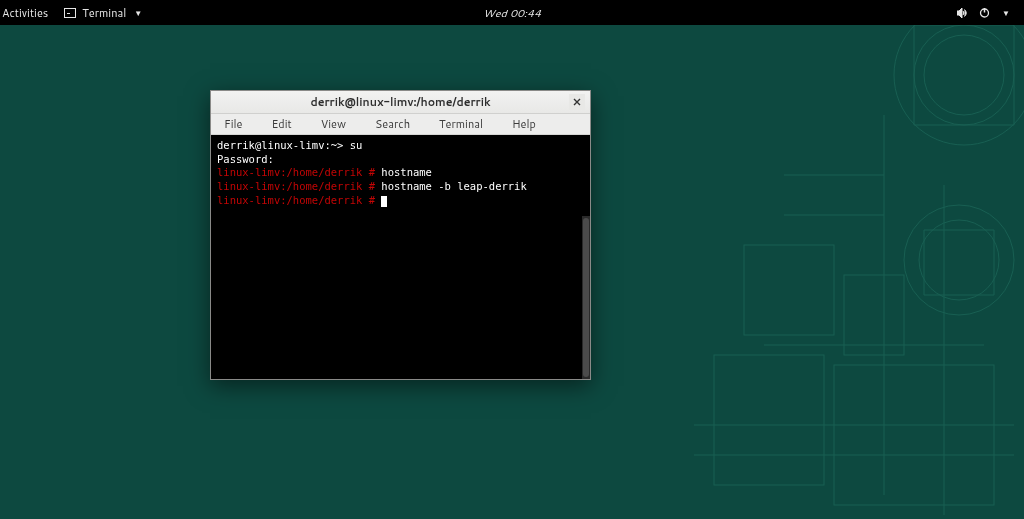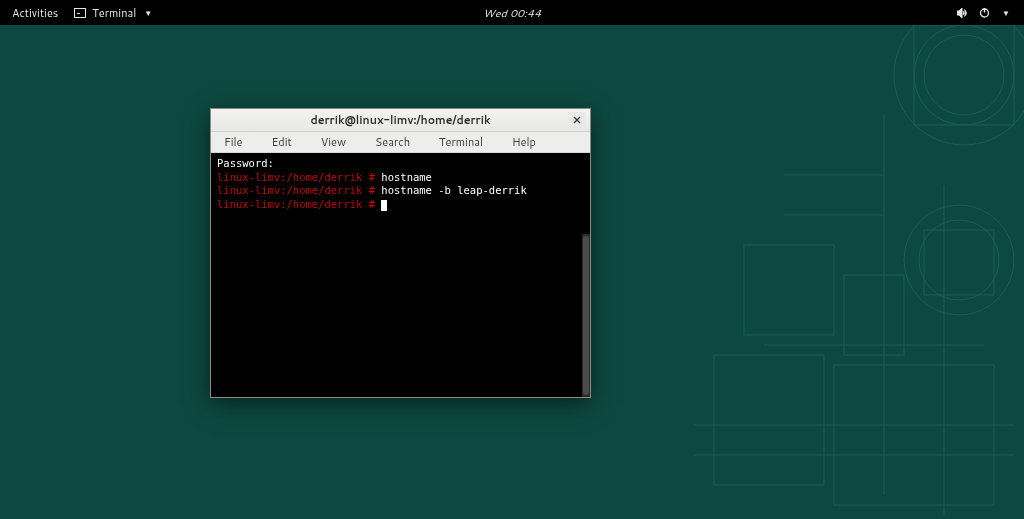--- a/index.html
+++ b/index.html
@@ -25,21 +25,21 @@
     .topbar {
       height: 25px;
       background: #000000;
       color: #e6e6e6;
       display: flex;
       align-items: center;
       font-size: 11px;
       position: relative;
       z-index: 10;
     }
-    .topbar-left { display: flex; align-items: center; gap: 8px; padding-left: 10px; }
+    .topbar-left { display: flex; align-items: center; gap: 8px; }
     .topbar-center {
       position: absolute;
       left: 50%;
       transform: translateX(-50%);
       font-weight: 500;
       font-style: italic;
     }
     .topbar-right {
       margin-left: auto;
       display: flex;
@@ -66,21 +66,21 @@
       left: 2px; top: 4px;
       width: 3px; height: 1px;
       background: #e6e6e6;
     }
     .chev { font-size: 8px; margin-left: 2px; }
     .tri-icon svg { display: block; }
     
     .termwin {
       position: absolute;
       left: 210px;
-      top: 108px;
+      top: 90px;
       width: 381px;
       height: 290px;
       background: #701a75;
       border: 1px solid #8a8a88;
       box-shadow: 0 6px 22px rgba(0,0,0,0.5);
       display: flex;
       flex-direction: column;
     }
     .titlebar {
       height: 23px;
@@ -221,20 +221,21 @@
   </div>
   <div class="menubar">
     <span class="menuitem">File</span>
     <span class="menuitem">Edit</span>
     <span class="menuitem">View</span>
     <span class="menuitem">Search</span>
     <span class="menuitem">Terminal</span>
     <span class="menuitem">Help</span>
   </div>
   <div class="term-area">
+    <div class="term-line"><span>derrik@linux-limv:~&gt;</span><span> su</span></div>
     <div class="term-line">Password:</div>
     <div class="term-line"><span class="prompt-red">linux-limv:/home/derrik #</span><span> hostname</span></div>
     <div class="term-line"><span class="prompt-red">linux-limv:/home/derrik #</span><span> hostname -b leap-derrik</span></div>
     <div class="term-line"><span class="prompt-red">linux-limv:/home/derrik #</span><span> </span><span class="cursor-block"></span></div>
     <div class="scrollbar-track"></div>
     <div class="scrollbar-thumb"></div>
   </div>
 </div>
 
 </body></html>

